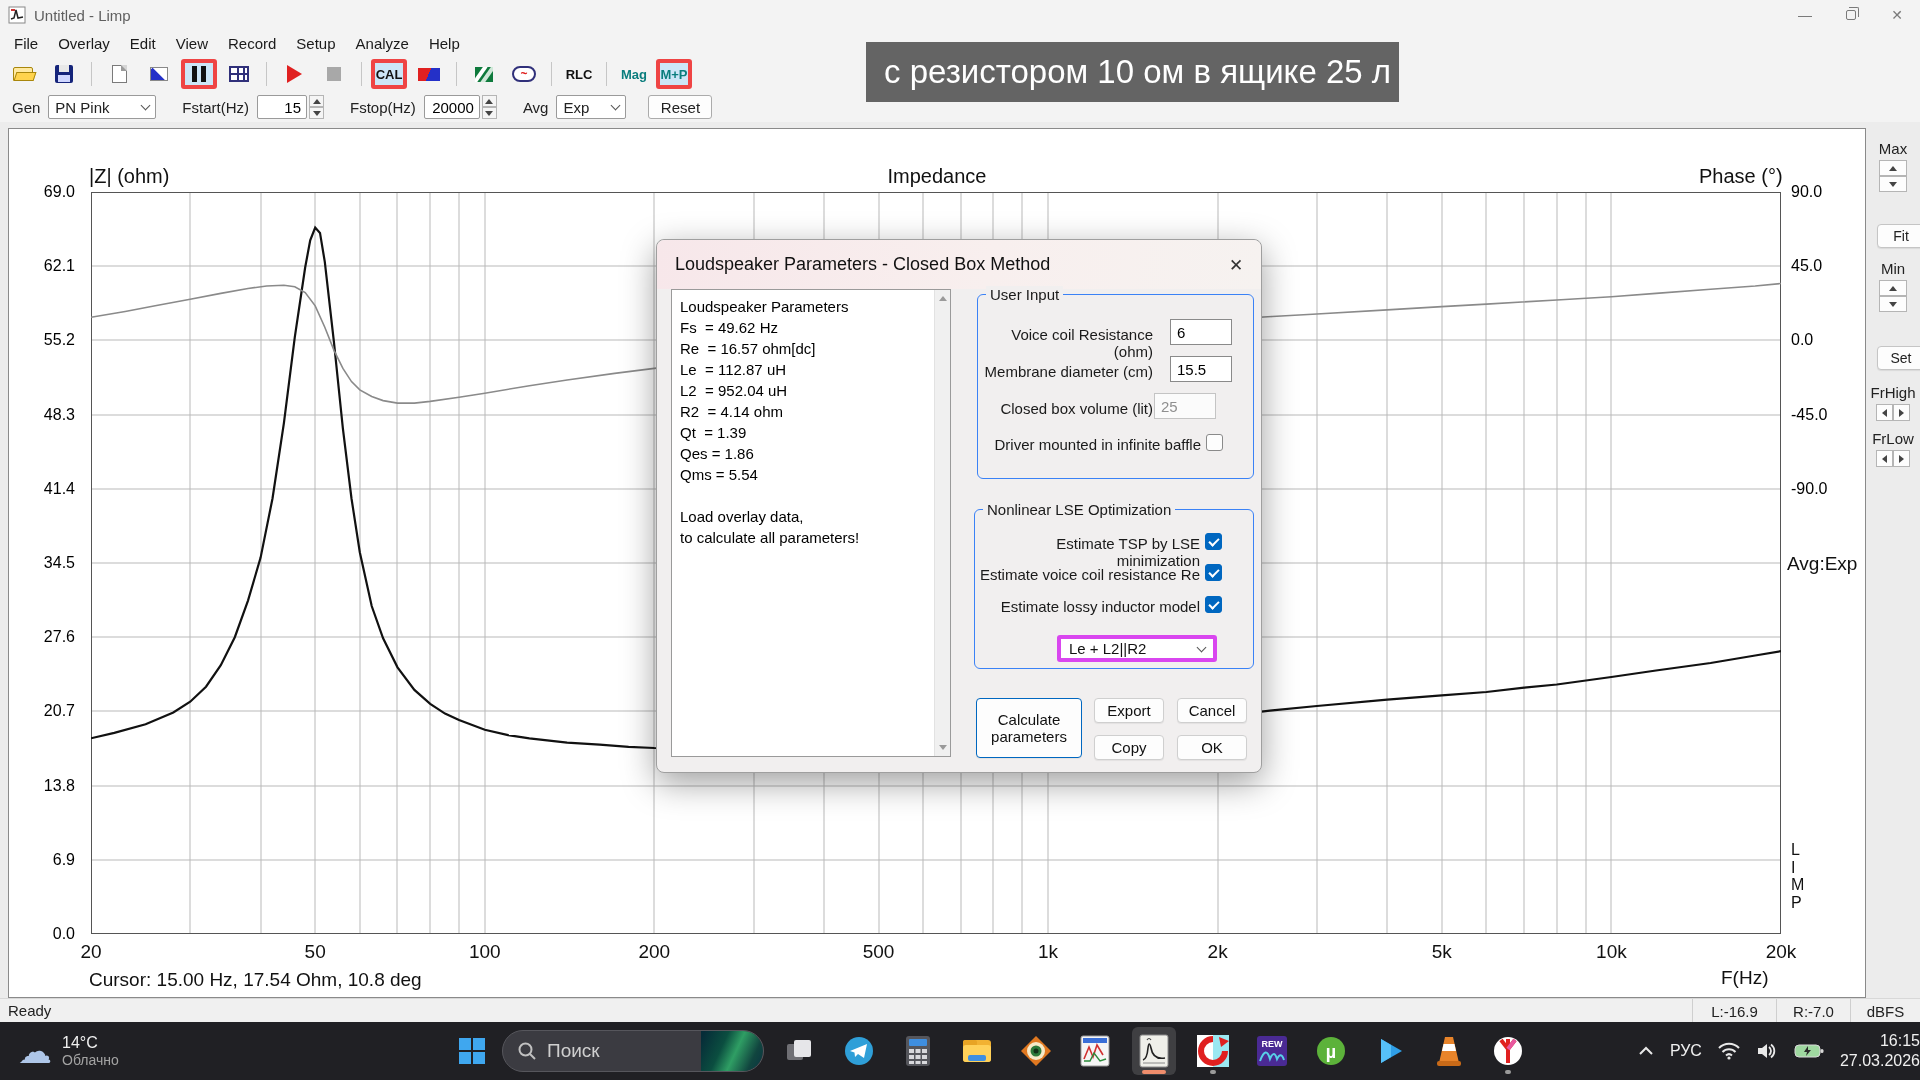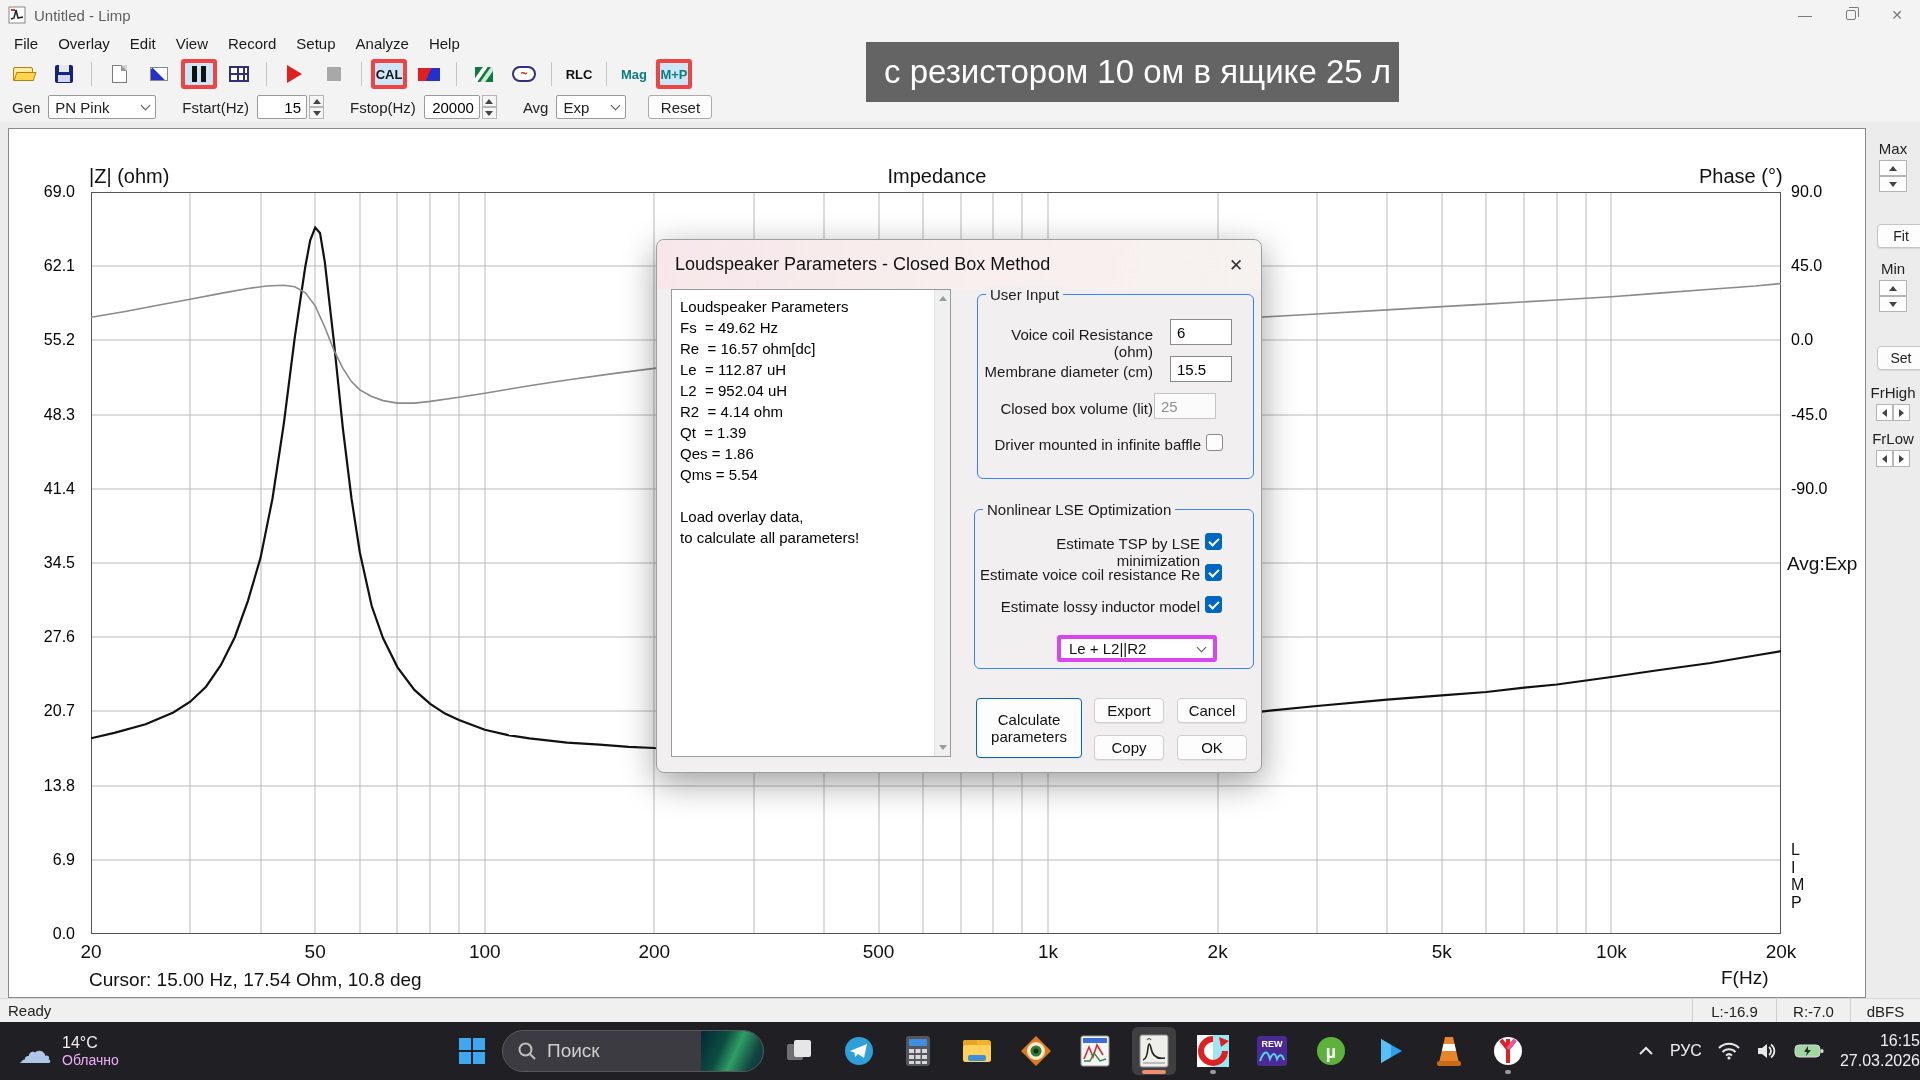--- a/index.html
+++ b/index.html
@@ -140,21 +140,21 @@
     border-top:1px solid #d8d8d8; font-size:15px; color:#222; }
   #status-ready { position:absolute; left:8px; top:3px; }
   .status-seg { position:absolute; top:0; height:24px; border-left:1px solid #cfcfcf;
     display:flex; align-items:center; justify-content:center; }
 
   
   #taskbar { position:absolute; left:0; top:1022px; width:1920px; height:58px; background:#202024; z-index:60; }
   #weather { position:absolute; left:18px; top:0; height:58px; display:flex; align-items:center; }
   #weather-cloud { font-size:34px; color:#aec6e8; margin-right:10px; }
   #weather-temp { font-size:16px; color:#f0f0f0; }
-  #weather-cond { font-size:14px; color:#f0abfc; }
+  #weather-cond { font-size:14px; color:#a3a3a3; }
   #start-btn { position:absolute; left:452px; top:9px; width:40px; height:40px; border-radius:6px;
     display:flex; align-items:center; justify-content:center; }
   .winlogo { width:26px; height:26px; display:grid; grid-template-columns:12px 12px; grid-template-rows:12px 12px; gap:2px; }
   .winlogo div { background:#3fa7ef; }
   #search-pill { position:absolute; left:502px; top:8px; width:262px; height:42px; background:#3b3b41;
     border:1px solid #56565c; border-radius:21px; display:flex; align-items:center; overflow:hidden; }
   #search-pill .mag { margin-left:14px; }
   #search-text { margin-left:10px; font-size:19px; color:#cfcfcf; flex:1; }
   #search-img { width:62px; height:42px; border-radius:0 21px 21px 0;
     background:linear-gradient(115deg,#062c38 5%,#0b4e40 35%,#2f9e64 55%,#11453f 80%,#083341); }

